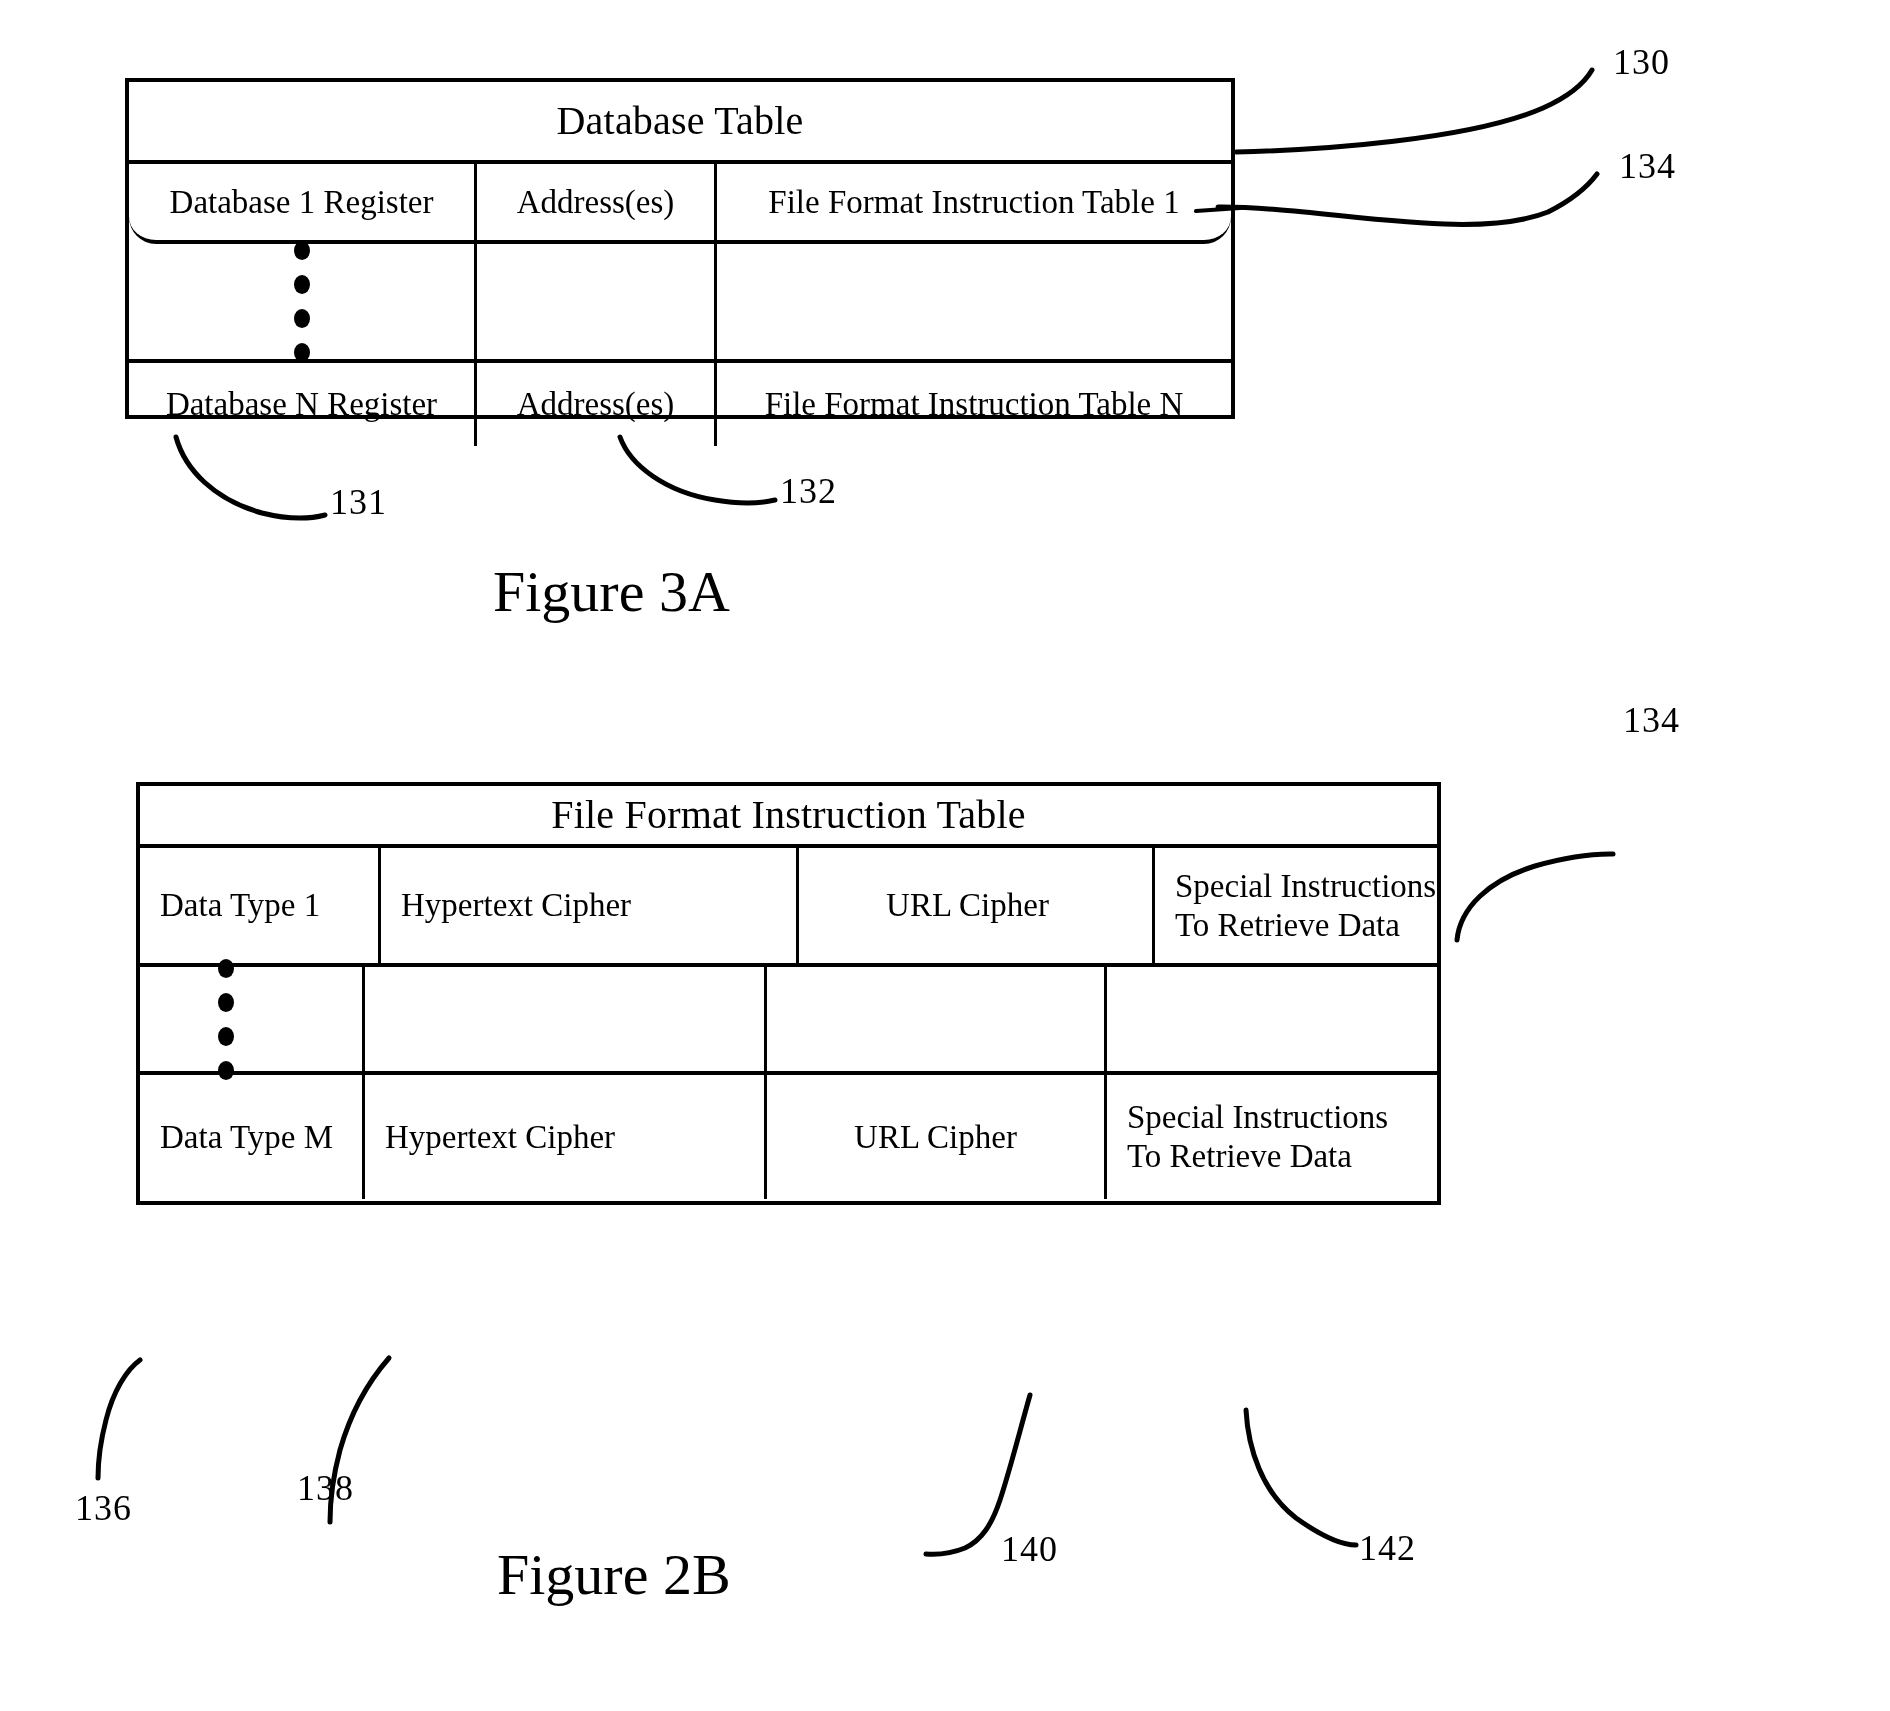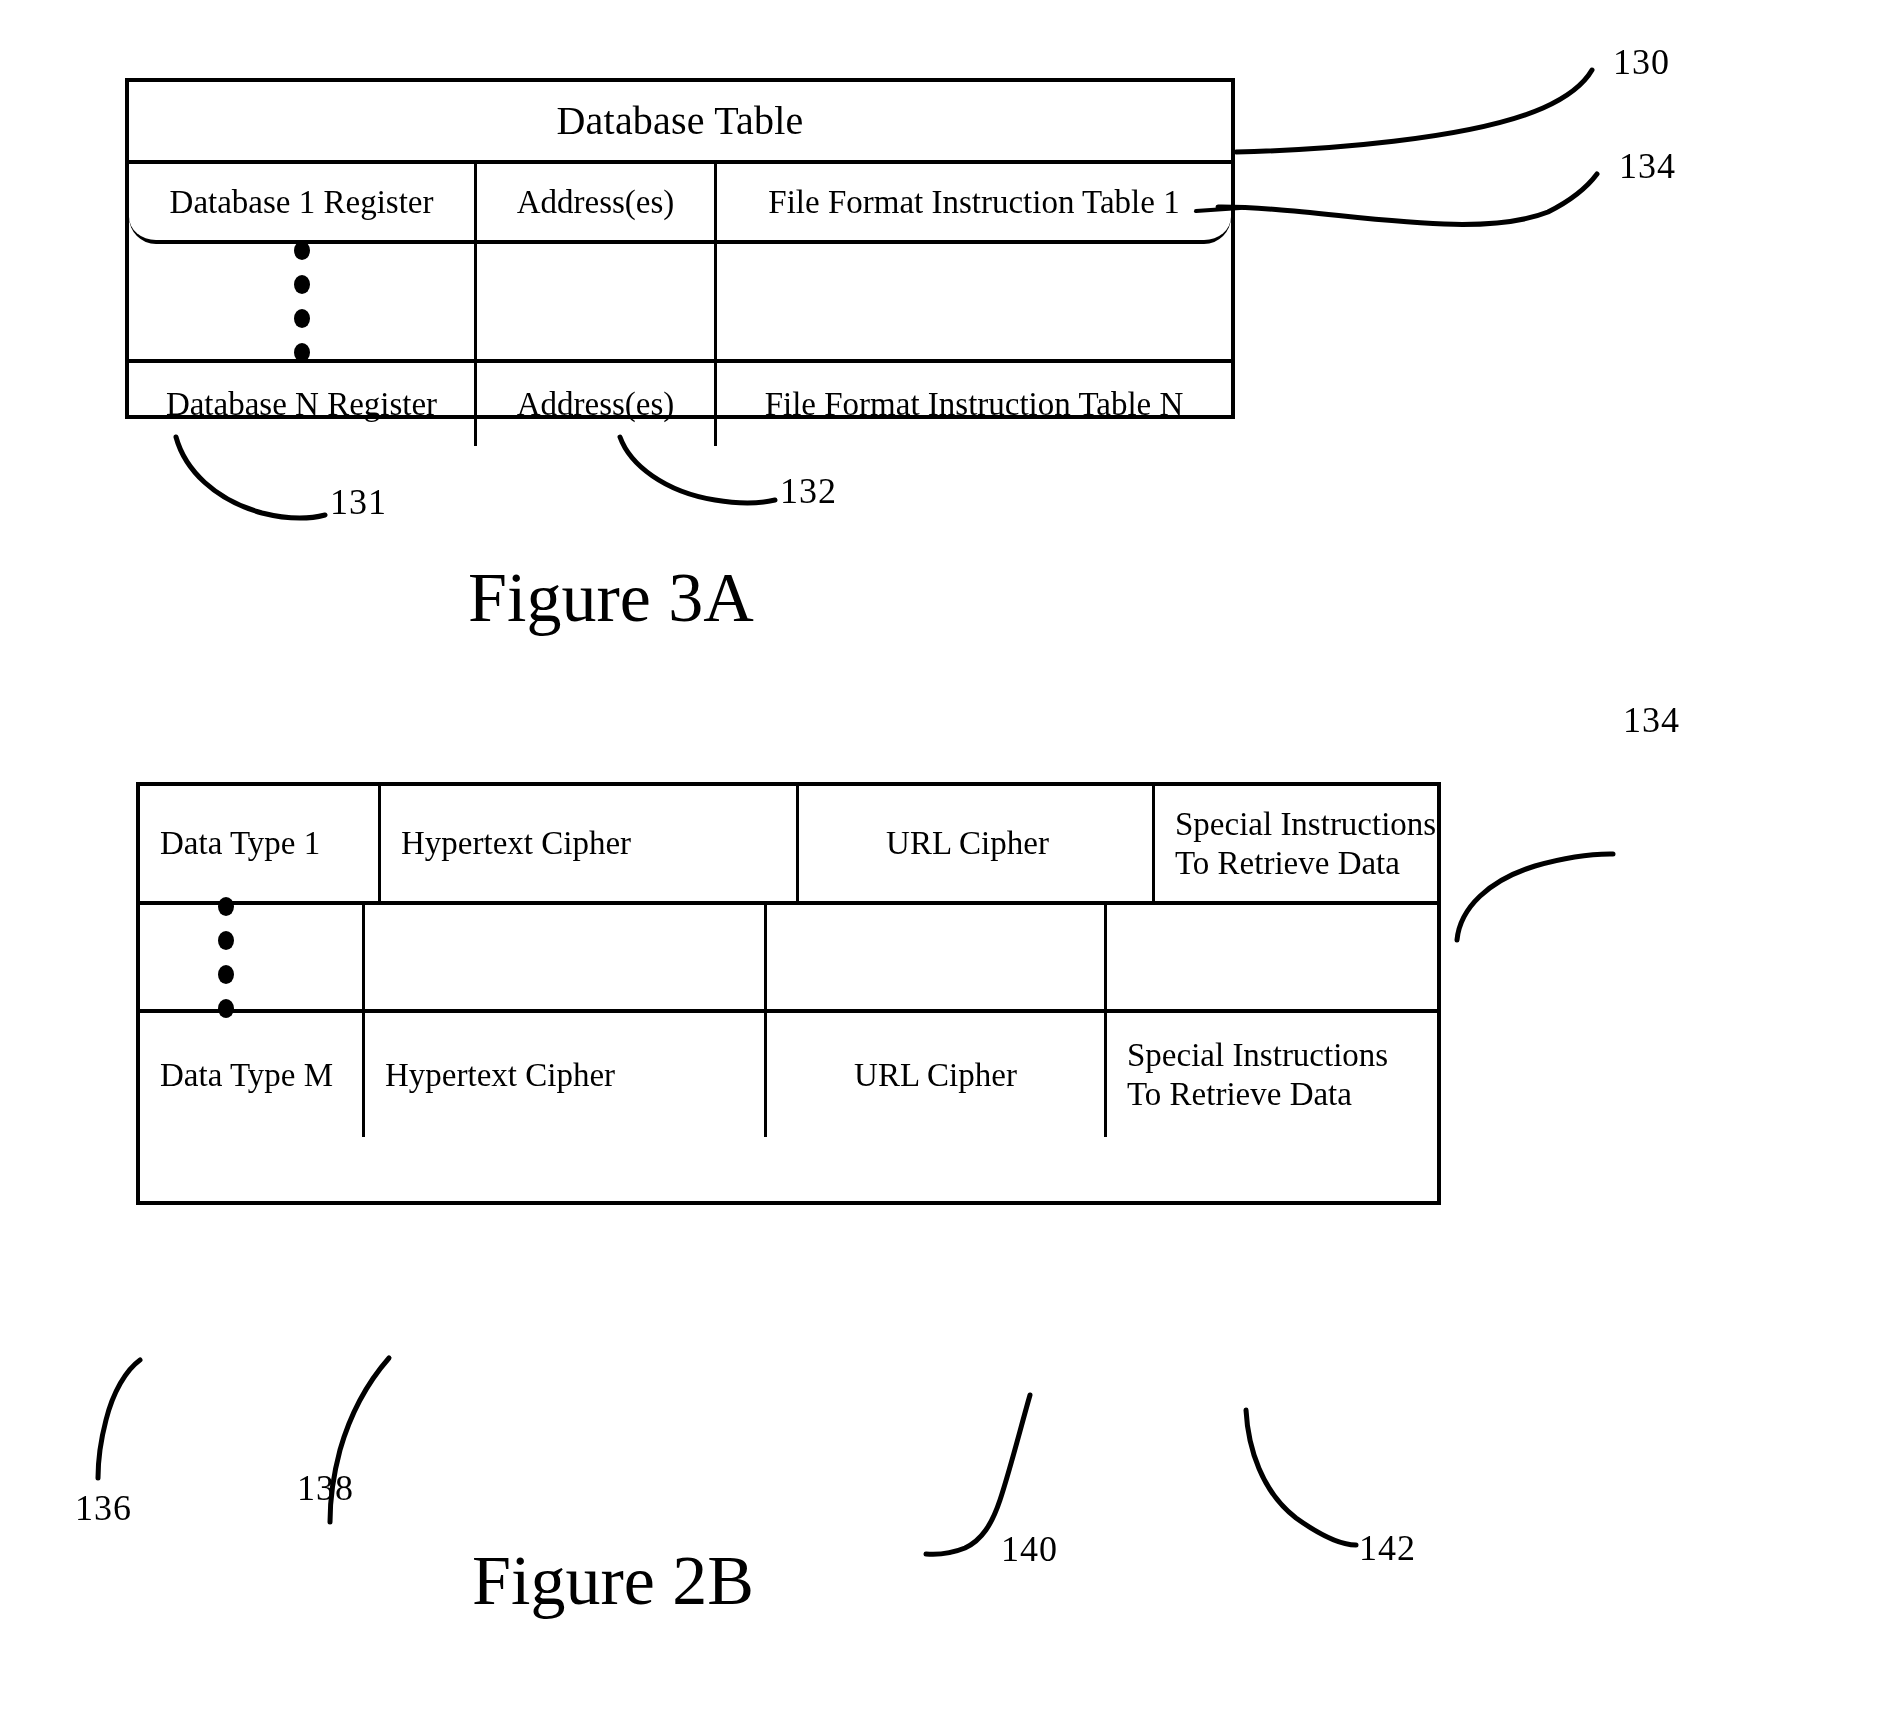--- a/index.html
+++ b/index.html
@@ -82,23 +82,24 @@
     position: absolute;
     font-size: 36px;
     line-height: 1;
     letter-spacing: 1px;
     white-space: nowrap;
   }
 
   
   .caption {
     position: absolute;
-    font-size: 70px;
+    font-size: 58px;
     line-height: 1;
     white-space: nowrap;
+    margin-left: 25px;
   }
 
   
   .leaders {
     position: absolute;
     left: 0; top: 0;
     width: 1890px;
     height: 1711px;
     pointer-events: none;
   }
@@ -156,20 +157,23 @@
 
   <span class="ref" style="left:1613px; top:44px;">130</span>
   <span class="ref" style="left:1619px; top:148px;">134</span>
   <span class="ref" style="left:330px; top:484px;">131</span>
   <span class="ref" style="left:780px; top:473px;">132</span>
 
   <span class="caption" style="left:468px; top:563px;">Figure 3A</span>
 
   <div class="fig-table" id="table3b" style="left:136px; top:782px; width:1305px; height:423px;">
 
+    <div class="tbl-title-row" style="height:62px;">
+        <span class="tbl-title-text">File Format Instruction Table</span>
+    </div>
 
     <div class="tbl-row has-bottom" style="height:119px;gap:16px;">
       <div class="tbl-cell left" style="width:222px;">
         <span>Data Type 1</span>
       </div>
       <div class="tbl-cell left" style="width:402px;">
         <span>Hypertext Cipher</span>
       </div>
       <div class="tbl-cell center" style="width:340px;">
         <span>URL Cipher</span>

